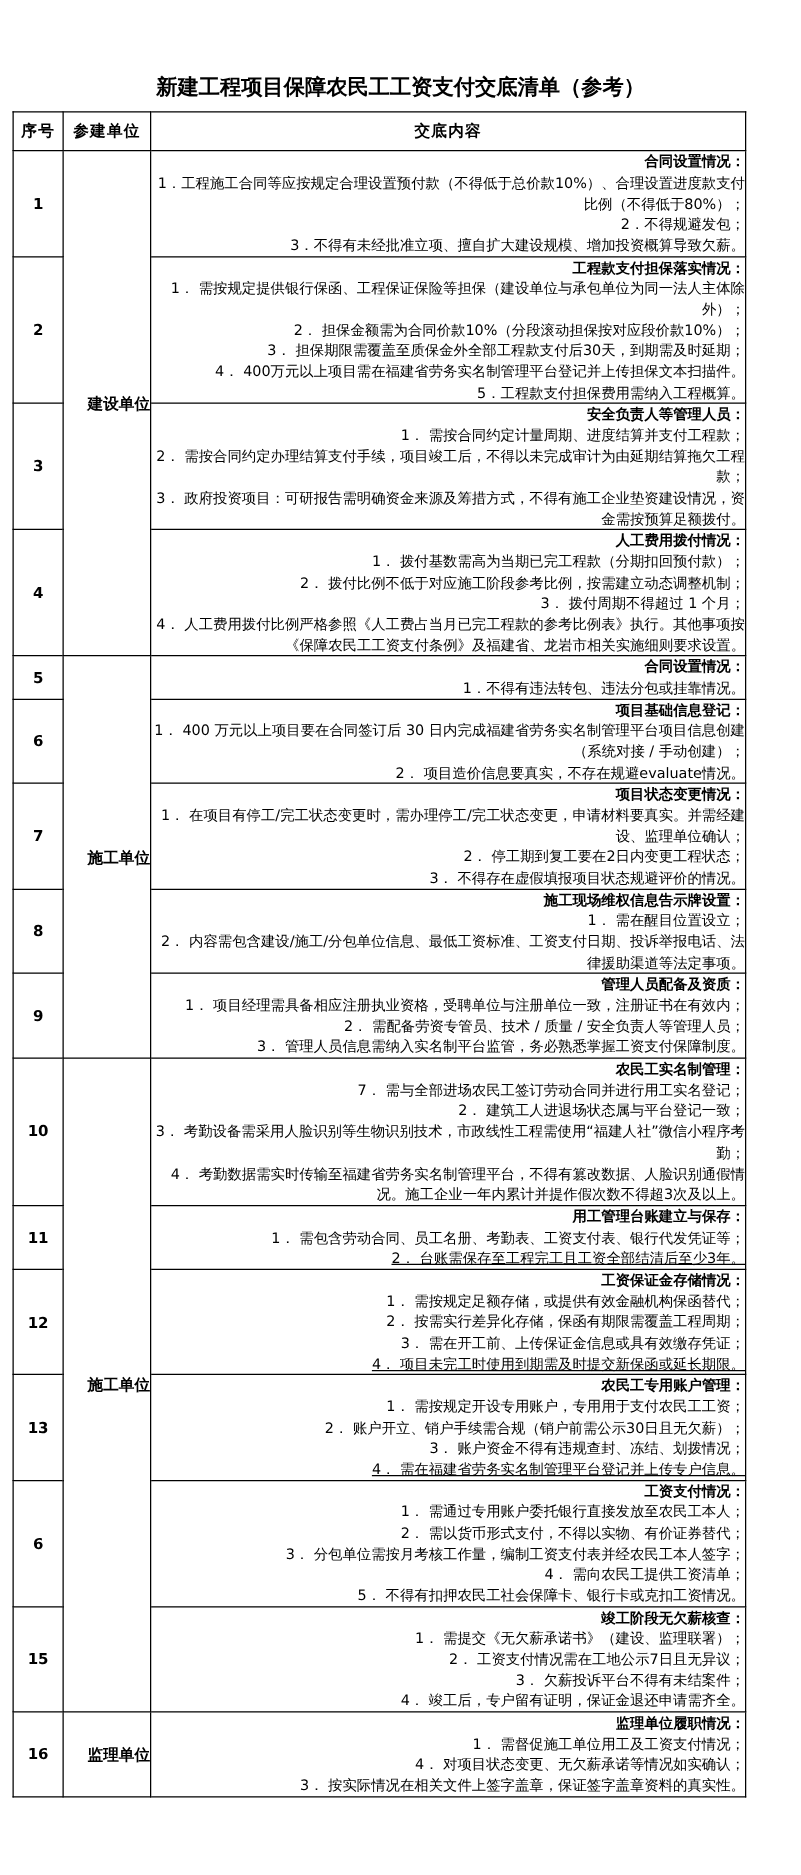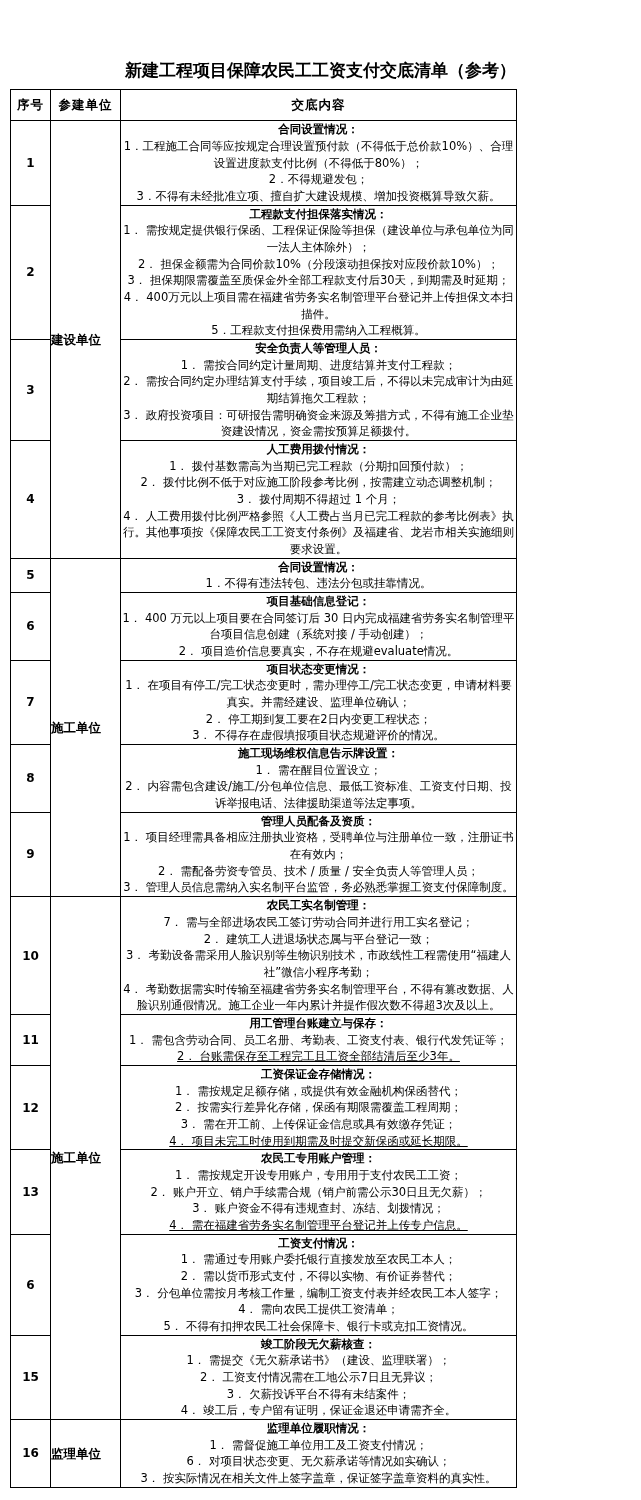--- a/index.html
+++ b/index.html
@@ -13,21 +13,21 @@
   .doc-title{
     text-align:center;
     font-size:17px;
     font-weight:bold;
     letter-spacing:0px;
     padding:4px 0 8px 0;
     line-height:1.25;
   }
   table.main{
     border-collapse:collapse;
-    width:507px;
+    width:587px;
     table-layout:fixed;
   }
   table.main td, table.main th{
     border:1px solid #000;
     vertical-align:middle;
     padding:0;
   }
   th.hd{
     font-size:12.5px;
     font-weight:bold;
@@ -36,31 +36,31 @@
     letter-spacing:1px;
   }
   td.num{
     width:40px;
     text-align:center;
     font-size:12px;
     font-weight:bold;
   }
   td.unit{
     width:70px;
-    text-align:left;
+    text-align:right;
     font-size:12.5px;
     font-weight:bold;
     letter-spacing:0px;
     line-height:1.4;
   }
   td.content{
     padding:3px 4px 4px 5px;
     font-size:11.5px;
     line-height:1.45;
-    text-align:center;
+    text-align:right;
   }
   .c-head{font-weight:bold;display:block;}
   .c-line{display:block;}
   .u{text-decoration:underline;}
 </style>
 </head>
 <body>
 
 <div class="page">
   <div class="doc-title">新建工程项目保障农民工工资支付交底清单（参考）</div>
@@ -220,19 +220,19 @@
             <span class="c-line">3． 欠薪投诉平台不得有未结案件；</span>
             <span class="c-line">4． 竣工后，专户留有证明，保证金退还申请需齐全。</span>
           </td>
         </tr>
         <tr>
           <td class="num">16</td>
           <td class="unit" rowspan="1">监理单位</td>
           <td class="content">
             <span class="c-head">监理单位履职情况：</span>
             <span class="c-line">1． 需督促施工单位用工及工资支付情况；</span>
-            <span class="c-line">6． 对项目状态变更、无欠薪承诺等情况如实确认；</span>
+            <span class="c-line">4． 对项目状态变更、无欠薪承诺等情况如实确认；</span>
             <span class="c-line">3． 按实际情况在相关文件上签字盖章，保证签字盖章资料的真实性。</span>
           </td>
         </tr>
       </tbody>
   </table>
 </div>
 
 </body></html>

